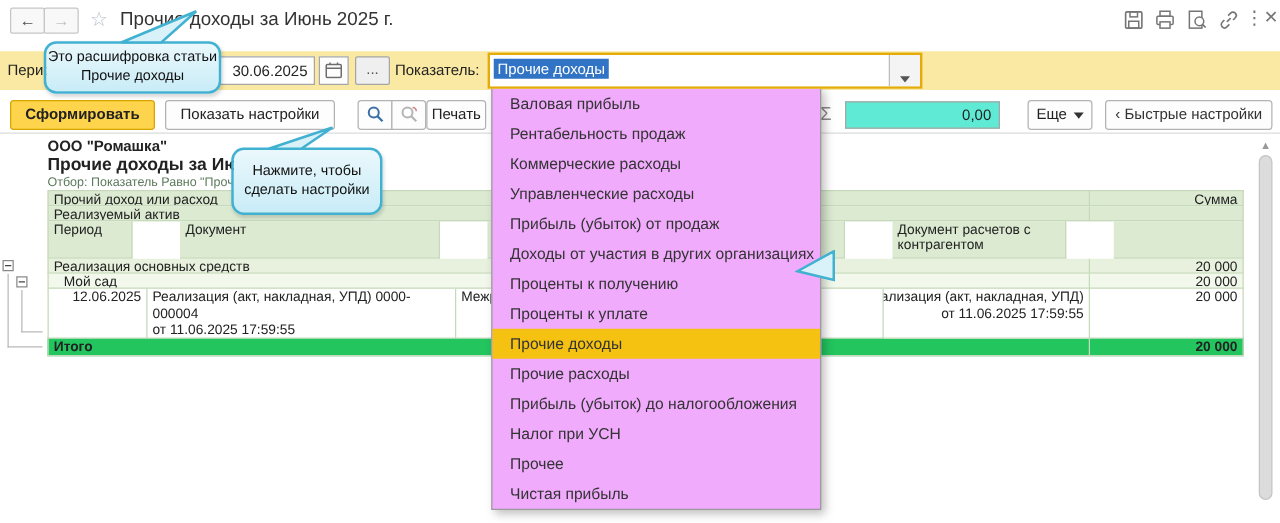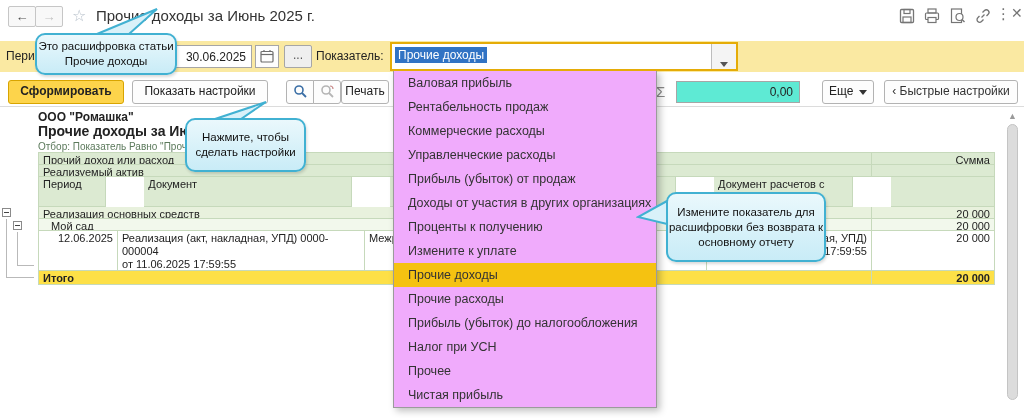--- a/index.html
+++ b/index.html
@@ -43,21 +43,21 @@
   
   .rep-org { position:absolute; left:38px; top:110px; font-size:12px; font-weight:bold; color:#222; }
   .rep-title { position:absolute; left:38px; top:123px; font-size:14px; font-weight:bold; color:#222; }
   .rep-filter { position:absolute; left:38px; top:141px; font-size:10px; color:#5c7a5c; }
   .rtable { position:absolute; left:38px; top:152px; width:957px; z-index:1; font-size:11px; color:#222; }
   .trow { display:flex; width:957px; }
   .cell { border-right:1px solid #c6d9bb; border-bottom:1px solid #c6d9bb; padding:1px 4px; overflow:hidden; }
   .hdr  { background:#dcead2; }
   .grp1 { background:#e8f1dd; }
   .grp2 { background:#f2f8ec; }
-  .tot  { background:#fde047; font-weight:bold; }
+  .tot  { background:#22c55e; font-weight:bold; }
   .c-period { width:80px; }  .c-doc { width:247px; } .c-contr { width:342px; }
   .c-settle { width:165px; } .c-sum { width:123px; text-align:right; }
   .span4 { width:834px; }
   .first { border-left:1px solid #c6d9bb; }
   .topline { border-top:1px solid #c6d9bb; }
   .pre { white-space:pre-line; line-height:13px; }
   .settle-inner { position:absolute; right:4px; top:1px; width:250px; text-align:right; white-space:pre-line; line-height:13px; }
 
   
   .minusbox { position:absolute; width:9px; height:9px; border:1px solid #8a8a8a; background:#fff; z-index:2; }
@@ -211,44 +211,41 @@
   </div>
 
   <div class="dropdown">
     <div class="dd-item">Валовая прибыль</div>
     <div class="dd-item">Рентабельность продаж</div>
     <div class="dd-item">Коммерческие расходы</div>
     <div class="dd-item">Управленческие расходы</div>
     <div class="dd-item">Прибыль (убыток) от продаж</div>
     <div class="dd-item">Доходы от участия в других организациях</div>
     <div class="dd-item">Проценты к получению</div>
-    <div class="dd-item">Измените к уплате</div>
+    <div class="dd-item">Проценты к уплате</div>
     <div class="dd-item sel">Прочие доходы</div>
     <div class="dd-item">Прочие расходы</div>
     <div class="dd-item">Прибыль (убыток) до налогообложения</div>
     <div class="dd-item">Налог при УСН</div>
     <div class="dd-item">Прочее</div>
     <div class="dd-item">Чистая прибыль</div>
   </div>
 
   <div class="tip" style="left:35px; top:33px; width:142px; height:42px;">Это расшифровка статьи
 Прочие доходы</div>
   <svg class="tip-arrow" style="left:95px; top:7px;" width="70" height="28">
       <polygon points="2,27 62,2 34,27" fill="#d9f1f9" stroke="#41b1d2" stroke-width="2"></polygon>
     </svg>
 
   <div class="tip" style="left:185px; top:118px; width:121px; height:54px;">Нажмите, чтобы
 сделать настройки</div>
   <svg class="tip-arrow" style="left:214px; top:101px;" width="56" height="19">
       <polygon points="1,18 52,1 27,18" fill="#d9f1f9" stroke="#41b1d2" stroke-width="2"></polygon>
     </svg>
 
-  <div class="tip" style="left:666px; top:192px; width:160px; height:70px;">Измените показатель для
-расшифровки без возврата к
-основному отчету</div>
   <svg class="tip-arrow" style="left:636px; top:200px;" width="32" height="26">
       <polygon points="31,1 2,17 31,24" fill="#d9f1f9" stroke="#41b1d2" stroke-width="2"></polygon>
     </svg>
 
   <div class="vscroll-arrow">▲</div>
   <div class="vscroll-thumb"></div>
 
 </div>
 
 </body></html>

